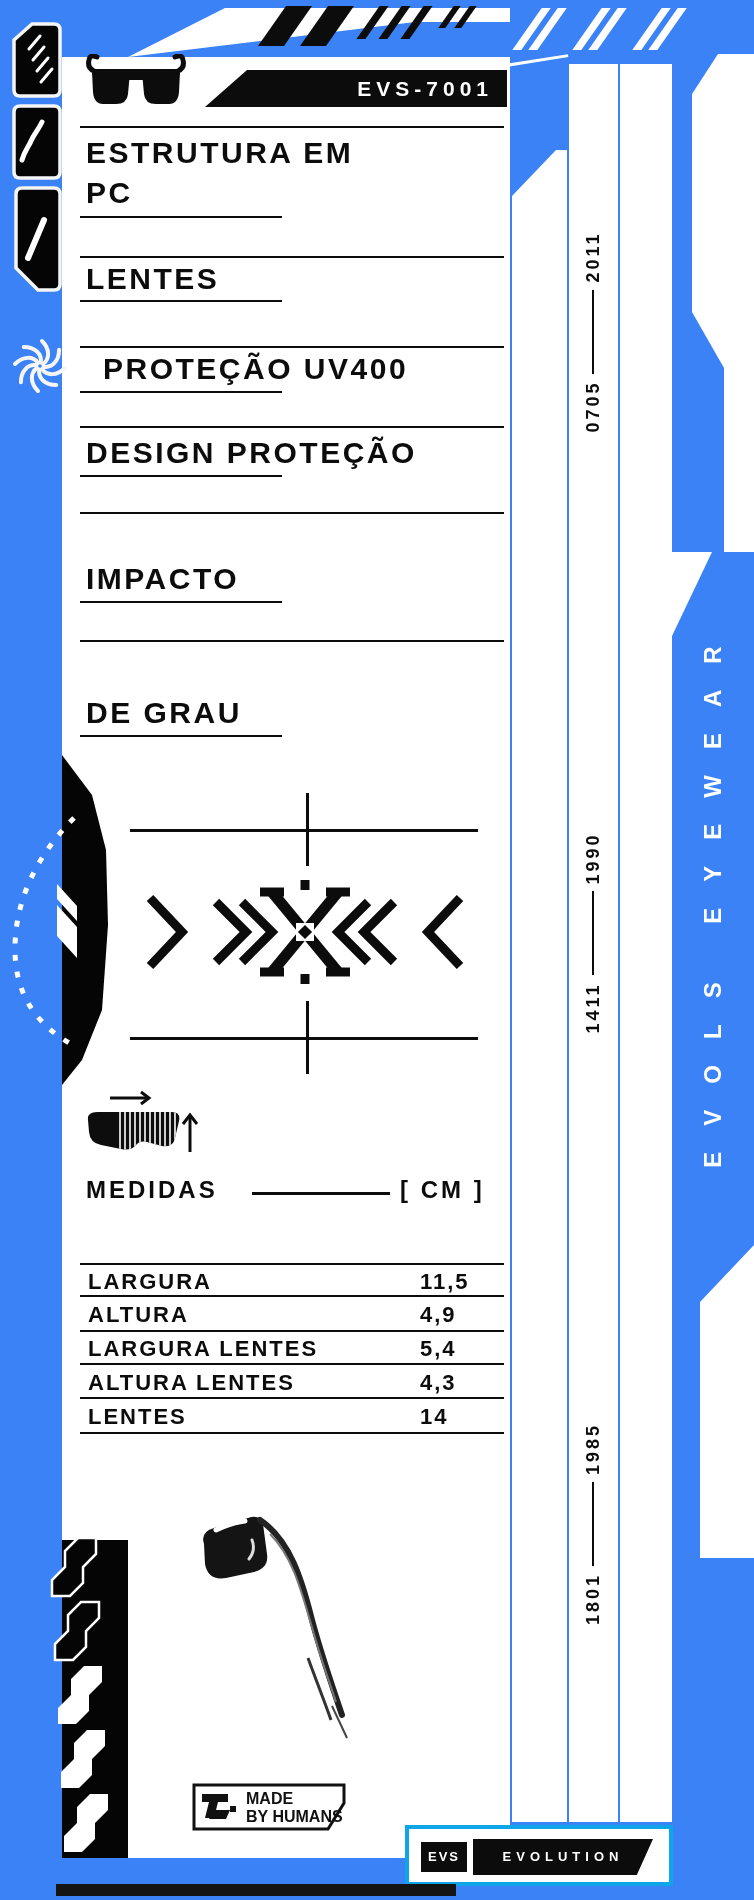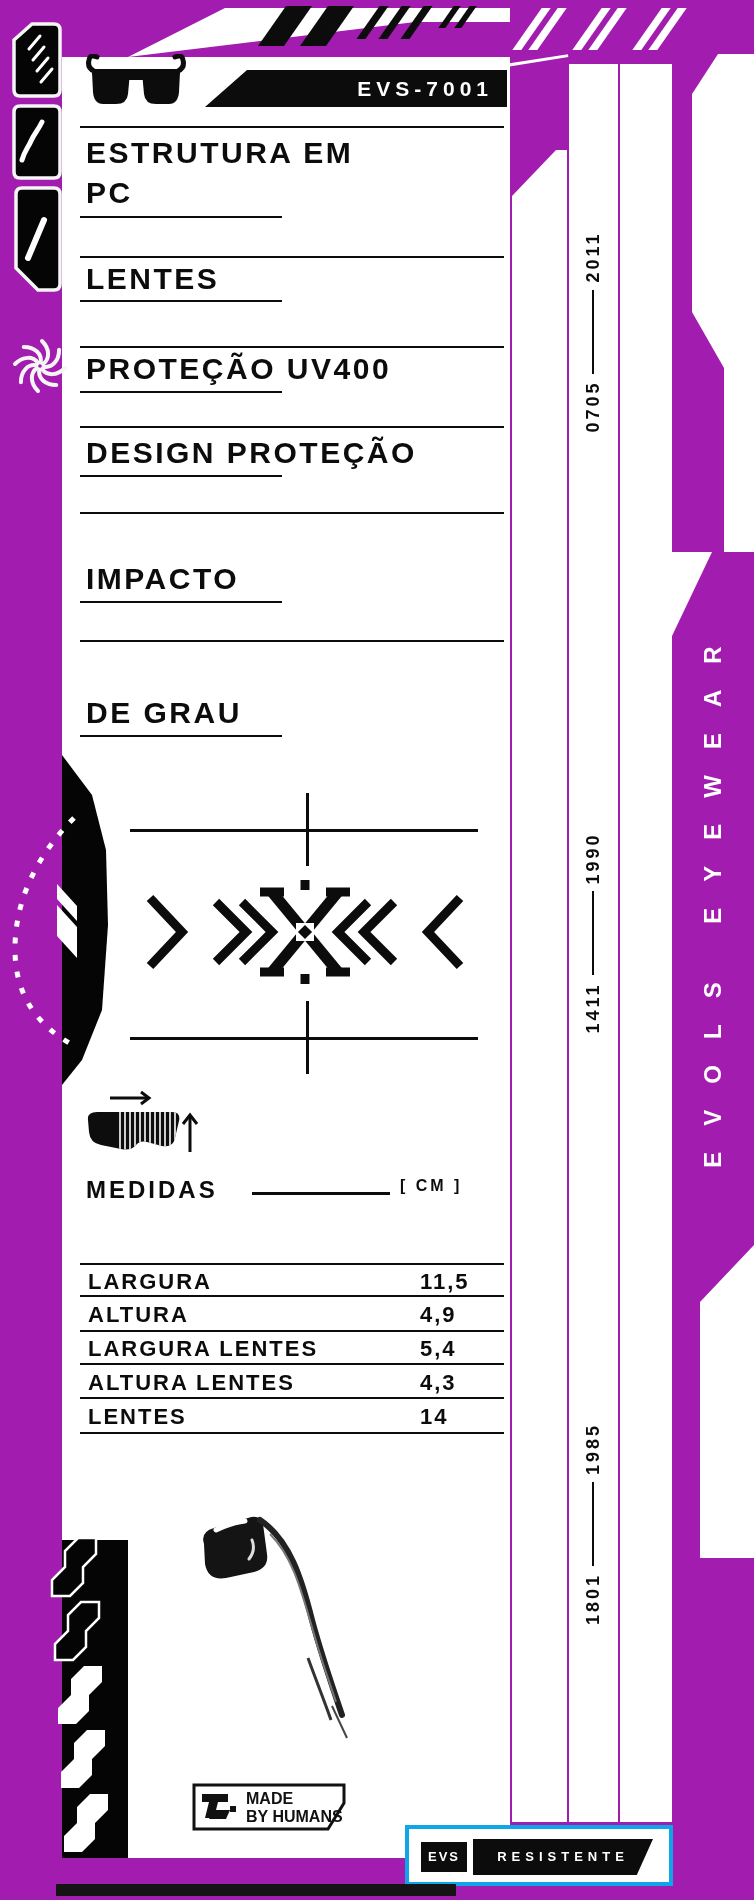--- a/index.html
+++ b/index.html
@@ -1,16 +1,16 @@
 <!DOCTYPE html>
 <html><head>
 <meta charset="utf-8">
 <style>
   html,body{margin:0;padding:0;background:#050505;}
-  #page{position:relative;width:754px;height:1900px;background:#a21caf;overflow:hidden;
+  #page{position:relative;width:754px;height:1900px;background:#3b82f6;overflow:hidden;
         font-family:"Liberation Sans", sans-serif;}
   .abs{position:absolute;}
   .white{background:#ffffff;}
   .black{background:#0c0c0c;}
   .rule{position:absolute;left:80px;width:424px;height:2.2px;background:#0c0c0c;}
   .ul{position:absolute;left:80px;width:202px;height:2px;background:#0c0c0c;}
   .feat{position:absolute;left:86px;font-size:30px;font-weight:700;letter-spacing:2.5px;
         color:#0c0c0c;white-space:nowrap;line-height:1;}
   .tl{position:absolute;left:88px;font-size:22px;font-weight:700;letter-spacing:2px;color:#0c0c0c;line-height:1;white-space:nowrap;}
   .tv{position:absolute;left:420px;font-size:22px;font-weight:700;letter-spacing:2px;color:#0c0c0c;line-height:1;white-space:nowrap;}
@@ -122,21 +122,21 @@
 
   <div class="feat" style="top:138px;">ESTRUTURA EM</div>
   <div class="feat" style="top:178px;">PC</div>
   <div class="ul" style="top:216px;"></div>
 
   <div class="rule" style="top:256px;"></div>
   <div class="feat" style="top:264px;">LENTES</div>
   <div class="ul" style="top:300px;"></div>
 
   <div class="rule" style="top:346px;"></div>
-  <div class="feat" style="top:354px;">PROTEÇÃO UV400</div>
+  <div class="feat" style="top:354px;margin-left:17px;">PROTEÇÃO UV400</div>
   <div class="ul" style="top:391px;"></div>
 
   <div class="rule" style="top:426px;"></div>
   <div class="feat" style="top:438px;">DESIGN PROTEÇÃO</div>
   <div class="ul" style="top:475px;"></div>
 
   <div class="rule" style="top:512px;"></div>
   <div class="feat" style="top:564px;">IMPACTO</div>
   <div class="ul" style="top:601px;"></div>
 
@@ -199,21 +199,21 @@
     <g stroke="#0c0c0c" stroke-width="3" fill="none">
       <path d="M26,8 H64"></path>
         <path d="M57,2 L65,8 L57,14"></path>
       <path d="M106,26 V62"></path>
         <path d="M99,34 L106,25 L113,34"></path>
     </g>
   </svg>
 
   <div class="abs" style="left:86px;top:1178px;font-size:24px;font-weight:700;letter-spacing:3px;color:#0c0c0c;line-height:1;">MEDIDAS</div>
   <div class="abs black" style="left:252px;top:1192px;width:138px;height:2.5px;"></div>
-  <div class="abs" style="left:400px;top:1178px;font-size:16px;font-weight:700;letter-spacing:3px;color:#0c0c0c;line-height:1;">[ CM ]</div>
+  <div class="abs" style="left:400px;top:1178px;font-size:24px;font-weight:700;letter-spacing:3px;color:#0c0c0c;line-height:1;">[ CM ]</div>
 
   <div class="rule" style="top:1263px;"></div>
   <div class="tl" style="top:1271px;">LARGURA</div>
   <div class="tv" style="top:1271px;">11,5</div>
   <div class="rule" style="top:1295px;"></div>
   <div class="tl" style="top:1304px;">ALTURA</div>
   <div class="tv" style="top:1304px;">4,9</div>
   <div class="rule" style="top:1330px;"></div>
   <div class="tl" style="top:1338px;">LARGURA LENTES</div>
   <div class="tv" style="top:1338px;">5,4</div>
@@ -276,18 +276,18 @@
 
   <div class="abs" style="left:413px;top:881px;width:600px;height:26px;transform:rotate(-90deg);
               color:#fff;font-size:24px;font-weight:700;letter-spacing:26px;text-align:center;line-height:26px;white-space:nowrap;">EVOLS EYEWEAR</div>
 
   <div class="abs white" style="left:700px;top:1245px;width:54px;height:313px;
               clip-path:polygon(54px 0,54px 313px,0 313px,0 57px);"></div>
 
   <div class="abs white" style="left:405px;top:1825px;width:268px;height:61px;border:4px solid #0ea5e9;box-sizing:border-box;">
     <div class="abs black badge-text" style="left:12px;top:13px;width:46px;height:30px;font-size:13px;letter-spacing:2px;line-height:30px;">EVS</div>
     <div class="abs black badge-text" style="left:64px;top:10px;width:180px;height:36px;font-size:13px;letter-spacing:5px;line-height:36px;
-                clip-path:polygon(0 0,100% 0,91% 100%,0 100%);">RESISTENTE</div>
+                clip-path:polygon(0 0,100% 0,91% 100%,0 100%);">EVOLUTION</div>
   </div>
 
   <div class="abs" style="left:56px;top:1884px;width:400px;height:12px;background:#141414;"></div>
 
 </div>
 
 </body></html>

